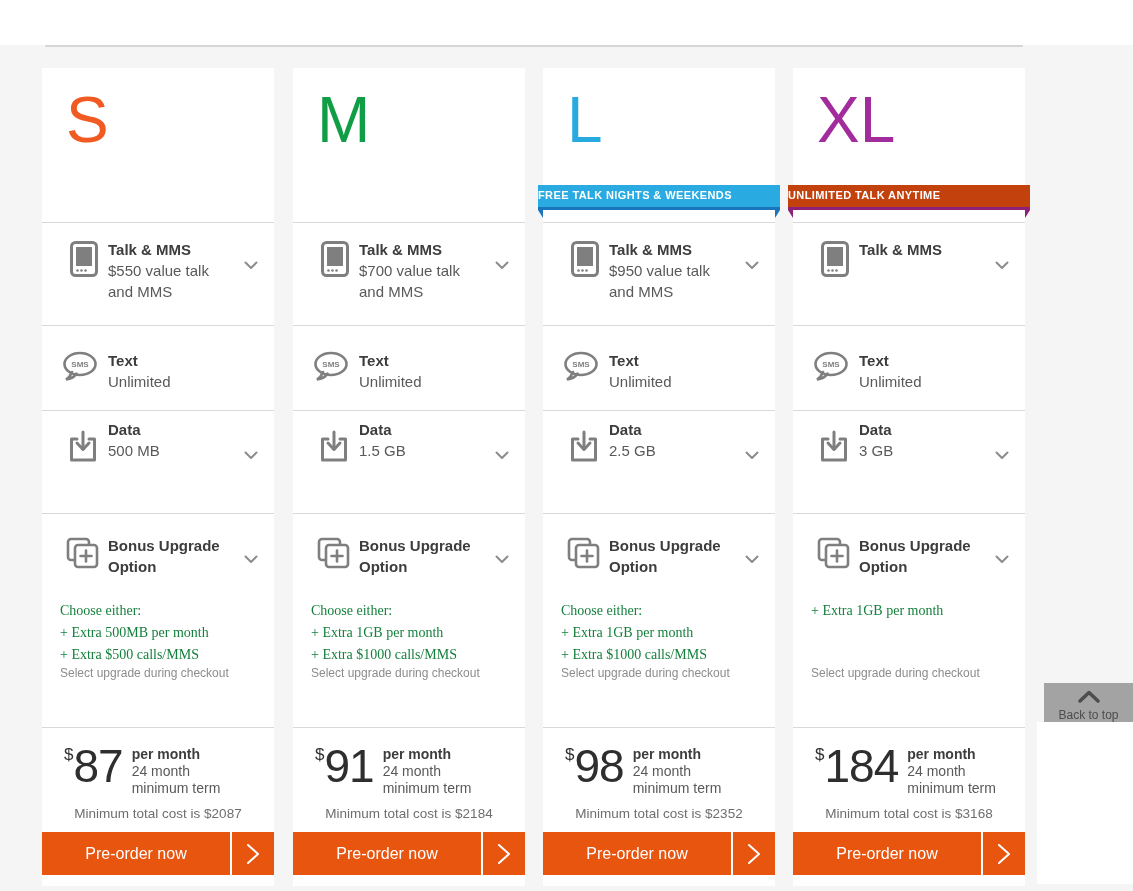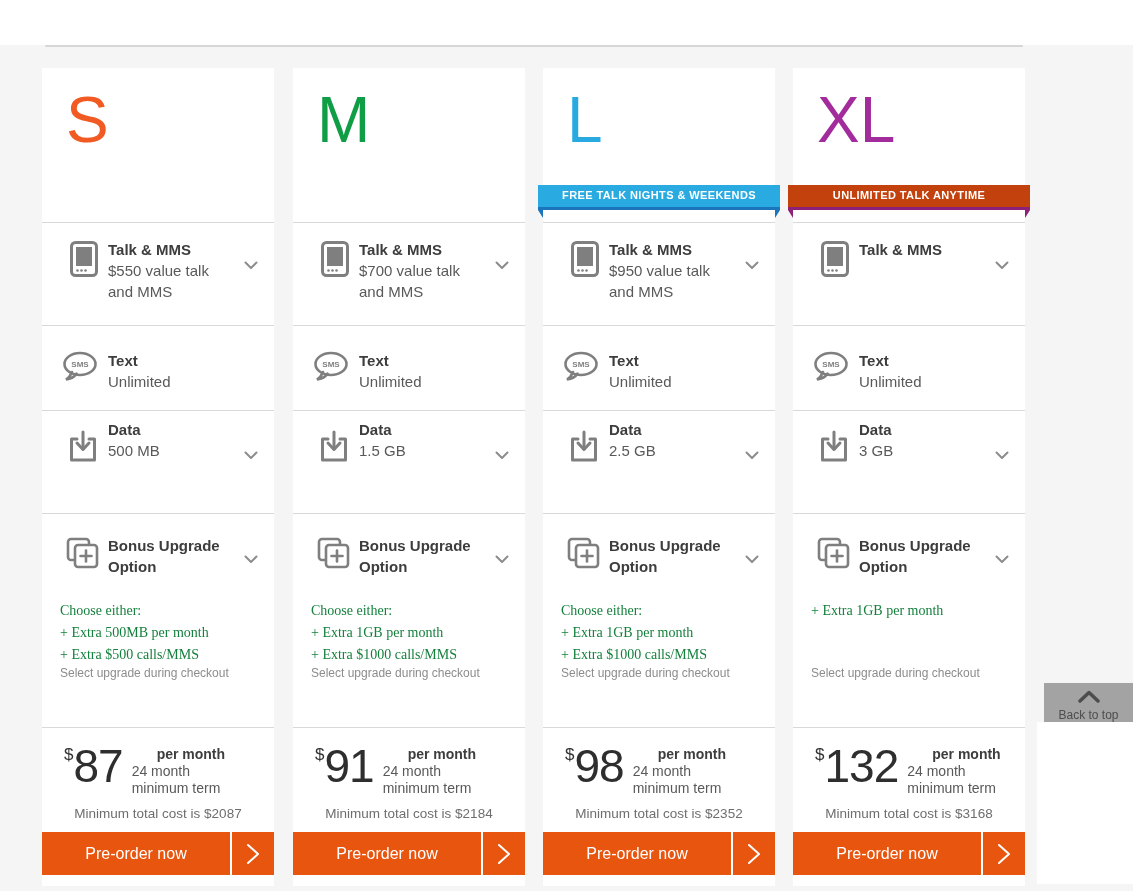--- a/index.html
+++ b/index.html
@@ -16,21 +16,21 @@
   .card.c1 { left:293px; }
   .card.c2 { left:543px; }
   .card.c3 { left:793px; }
 
   .sec-border { position:absolute; left:0; width:100%; height:1px; background:#d9d9d9; }
   .b1{top:154px}.b2{top:257px}.b3{top:342px}.b4{top:445px}.b5{top:659px}
 
   .plan-letter { position:absolute; top:20px; left:24px; font-size:64px; line-height:1; font-weight:400; }
 
   .ribbon { position:absolute; top:117px; left:-5px; right:-5px; height:25px;
-    color:#fff; font-size:11px; font-weight:bold; text-align:center;
+    color:#fff; font-size:11px; font-weight:bold; text-align:left;
     line-height:21px; letter-spacing:0.4px; }
   .fold { position:absolute; top:142px; width:5px; height:8px; }
   .fold.fleft { left:-5px; clip-path:polygon(0 0,100% 0,100% 100%); }
   .fold.fright { right:-5px; clip-path:polygon(0 0,100% 0,0 100%); }
 
   .frow { position:absolute; left:0; width:100%; cursor:pointer; }
   .row-talk { top:154px; height:103px; }
   .row-text { top:257px; height:85px; }
   .row-data { top:342px; height:103px; }
   .sec-bonus { top:445px; height:214px; cursor:pointer; }
@@ -54,21 +54,21 @@
   .chev.v-data { top:36px; }
   .chev.v-bonus{ top:37px; }
 
   .bonus-body { position:absolute; left:18px; top:87px; width:205px; font-size:14px; color:#15803d; line-height:22px;font-family:Liberation Serif, serif; }
   .bonus-note { position:absolute; left:18px; top:153px; font-size:12px; color:#8c8c8c; }
 
   .price-row { position:absolute; left:22px; top:16px; display:flex; }
   .cur { font-size:17px; color:#333333; margin-top:2px; }
   .amt { font-size:46px; line-height:46px; color:#2e2e2e; letter-spacing:-1px; }
   .terms { margin-left:9px; padding-top:3px; font-size:14px; color:#595959; line-height:17px; }
-  .terms .per { font-weight:bold; color:#3d3d3d;margin-left:25px; }
+  .terms .per { font-weight:bold; color:#3d3d3d; }
   .min-total { position:absolute; top:79px; left:0; width:100%; text-align:center; font-size:13.5px; color:#6e6e6e; }
 
   .cta { position:absolute; top:105px; left:0; width:232px; height:43px; background:#e8550f; display:flex; cursor:pointer; }
   .cta-label { flex:1; color:#ffffff; font-size:16px; line-height:43px; text-align:center; }
   .cta-arrow { width:44px; border-left:2px solid #ffffff; display:flex; align-items:center; justify-content:center; }
 
   .btt { position:absolute; left:1044px; top:683px; width:89px; height:50px; background:#a3a3a3; text-align:center; cursor:pointer; z-index:4; }
   .btt svg { margin-top:7px; }
   .btt-label { font-size:12px; color:#4d4d4d; margin-top:1px; }
   .white-panel { position:absolute; left:1037px; top:722px; width:96px; height:162px; background:#ffffff; z-index:5; }
@@ -492,21 +492,21 @@
     </span>
     <div class="bonus-body">
       <div>+ Extra 1GB per month</div>
     </div>
     <div class="bonus-note">Select upgrade during checkout</div>
   </div>
 
   <div class="frow sec-price">
     <div class="price-row">
       <span class="cur">$</span>
-      <span class="amt">132</span>
+      <span class="amt">184</span>
       <span class="terms">
         <div class="per">per month</div>
         <div>24 month</div>
         <div>minimum term</div>
       </span>
     </div>
     <div class="min-total">Minimum total cost is $3168</div>
     <div class="cta">
       <span class="cta-label">Pre-order now</span>
       <span class="cta-arrow">

